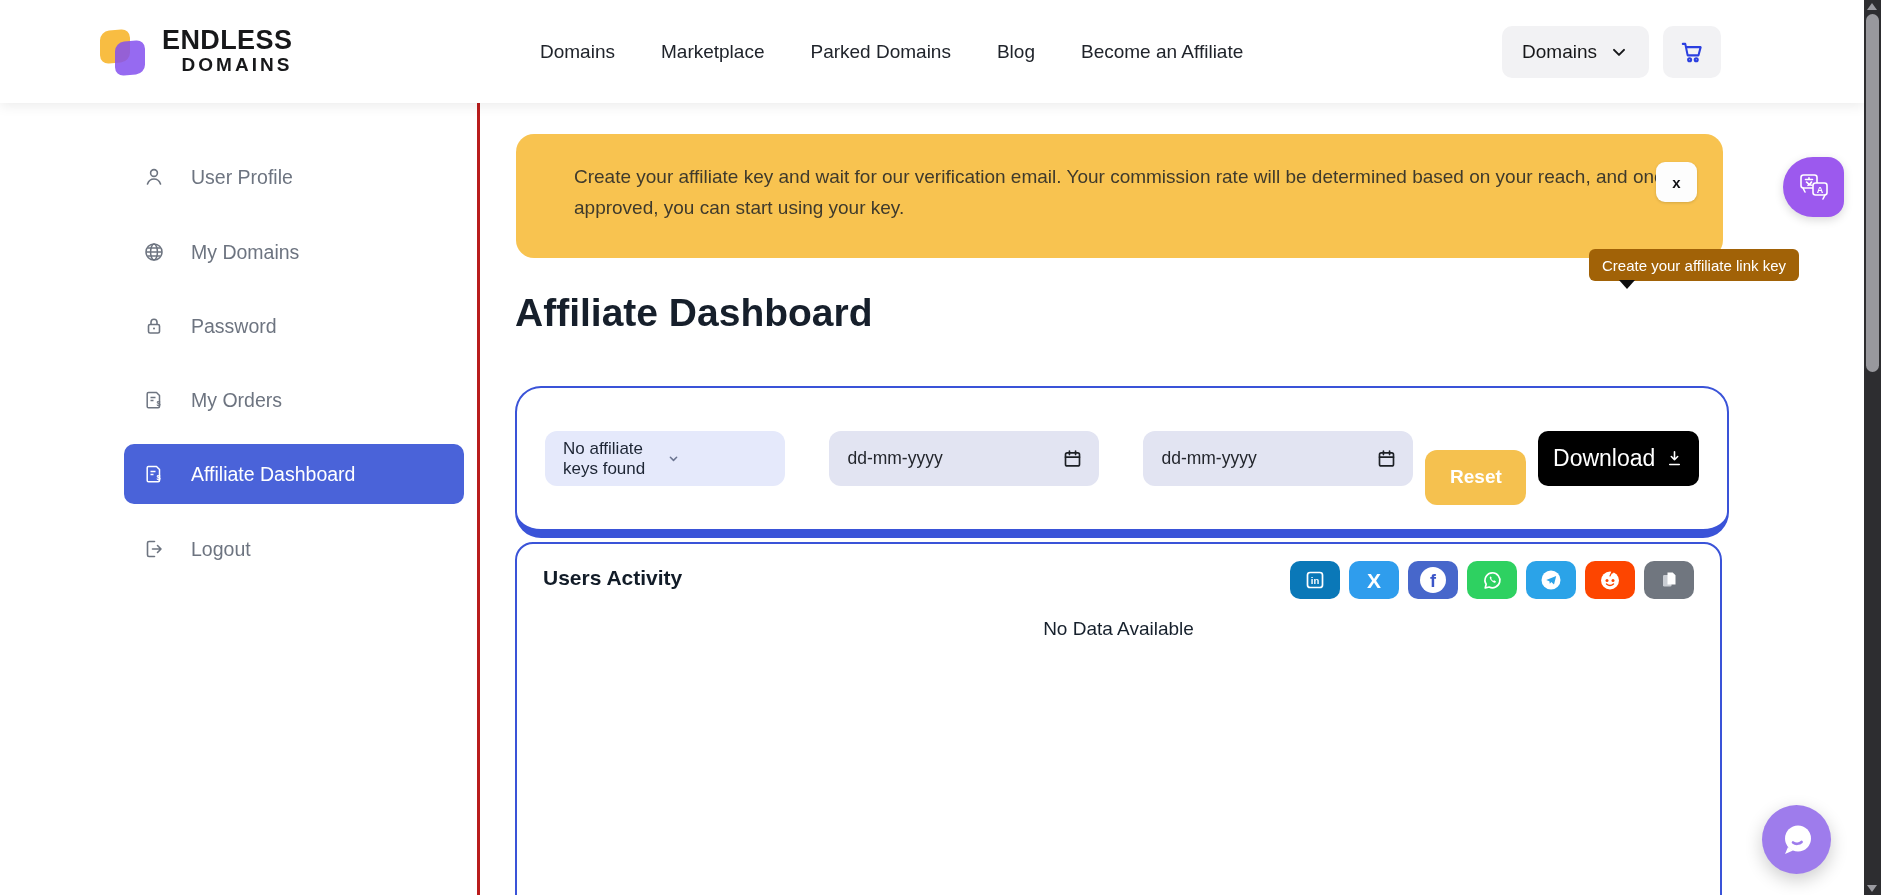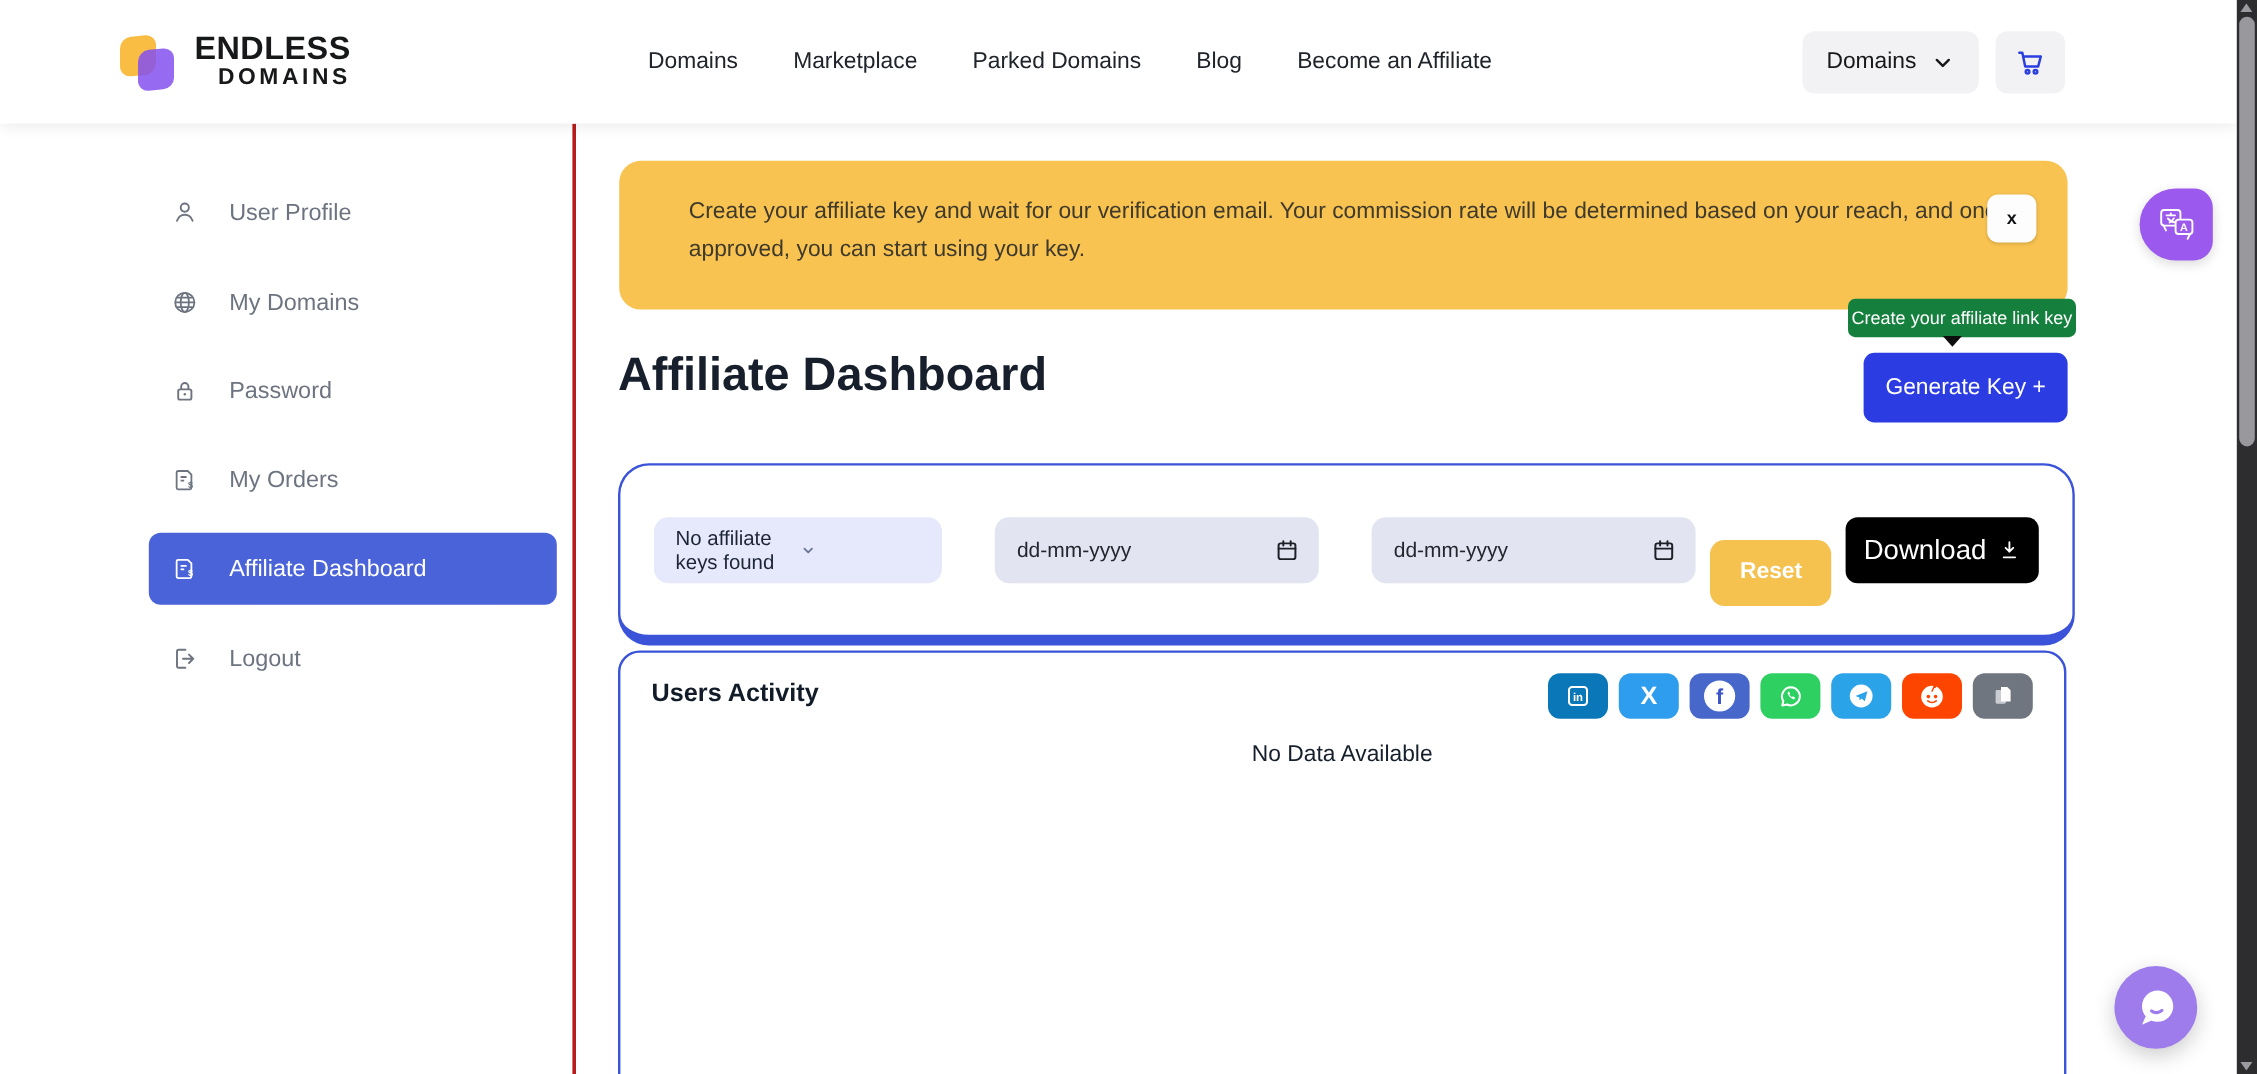--- a/index.html
+++ b/index.html
@@ -34,21 +34,21 @@
 
   
   .main { position:absolute; left:480px; top:103px; width:1384px; height:792px; background:#fff; }
 
   .banner { position:absolute; left:36px; top:31px; width:1207px; height:124px; background:#f8c350; border-radius:18px; }
   .banner-text { position:absolute; left:58px; top:27px; width:1120px; font-size:19px; line-height:31px; color:#3f3a2c; }
   .banner-close { position:absolute; right:26px; top:28px; width:41px; height:40px; background:#fdfdfd; border-radius:9px;
                   display:flex; align-items:center; justify-content:center; font-size:15px; font-weight:700; color:#101114;
                   cursor:pointer; box-shadow:0 1px 3px rgba(0,0,0,.15); }
 
-  .tooltip { position:absolute; left:1060px; top:146px; height:32px; padding:0 3px; background:#15803d; color:#fff;
+  .tooltip { position:absolute; left:1109px; top:146px; height:32px; padding:0 13px; background:#a16207; color:#fff;
              border-radius:6px; font-size:15px; display:flex; align-items:center; white-space:nowrap; z-index:4; }
   .tooltip-arrow { position:absolute; left:1139px; top:177px; width:0; height:0;
                    border:8px solid transparent; border-top:9px solid #0d0d0d; z-index:4; }
 
   .page-title { position:absolute; left:35px; top:188px; font-size:39px; font-weight:600; color:#161f2b; }
 
   .btn-generate { position:absolute; left:1073px; top:191px; width:170px; height:58px; background:#2b3ce2; color:#fff;
                   font-size:19px; border-radius:9px; display:flex; align-items:center; justify-content:center; cursor:pointer; }
 
   .filter-card { position:absolute; left:35px; top:283px; width:1214px; height:152px; background:#fff;
@@ -206,23 +206,20 @@
     <div class="banner-close">
       <span>x</span>
     </div>
   </div>
 
   <div class="tooltip">Create your affiliate link key</div>
   <div class="tooltip-arrow"></div>
 
   <div class="page-title">Affiliate Dashboard</div>
 
-  <div class="btn-generate">
-    <span>Generate Key +</span>
-  </div>
 
   <div class="filter-card">
     <div class="f-select">
       <span>No affiliate keys found</span>
       <span>
         <svg width="15" height="15" viewBox="0 0 24 24" fill="none" stroke="#6a7490" stroke-width="2.4" stroke-linecap="round" stroke-linejoin="round">
             <path d="M7 10l5 5 5-5"></path>
           </svg>
       </span>
     </div>

